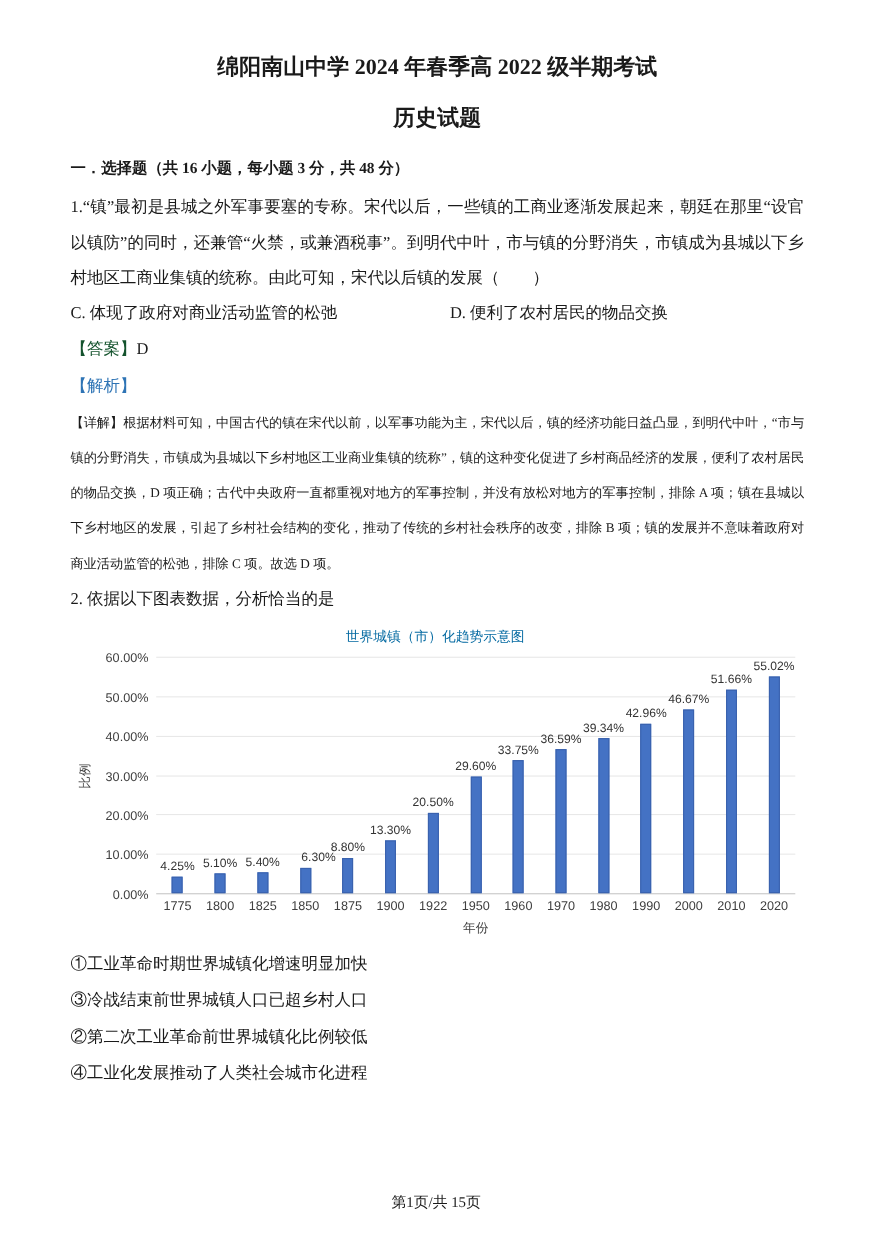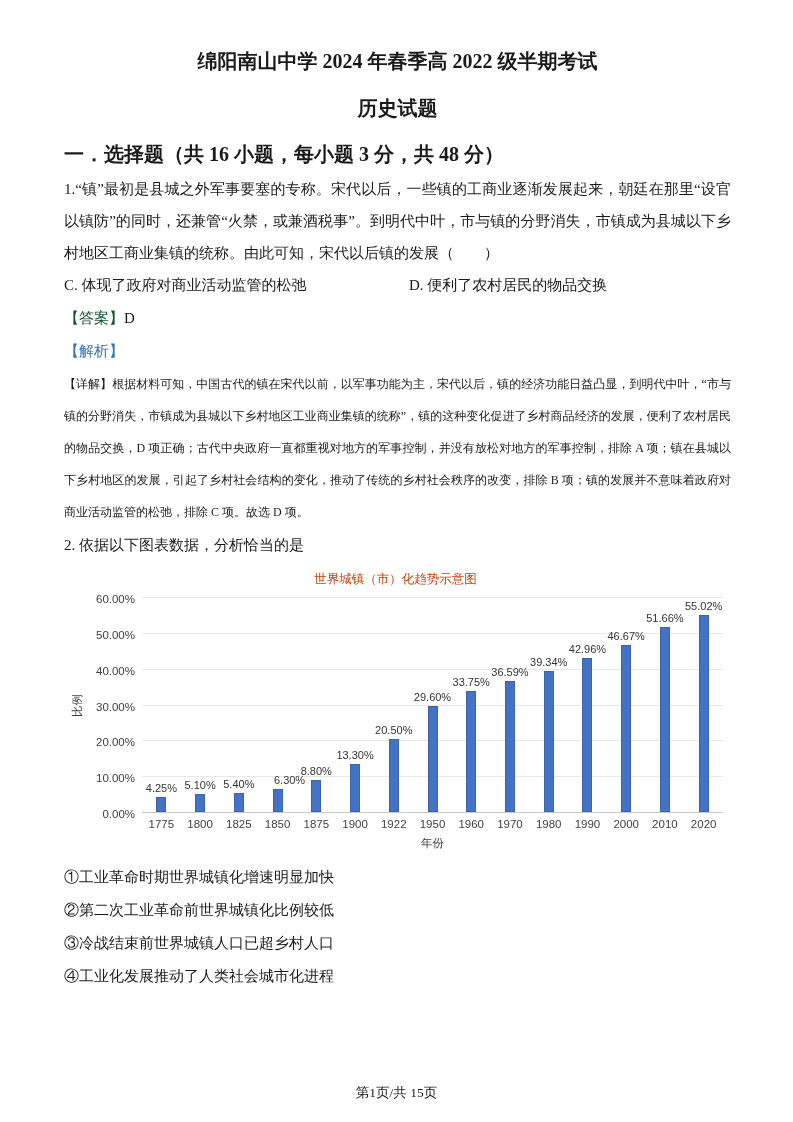--- a/index.html
+++ b/index.html
@@ -8,31 +8,31 @@
   .page {
     position: relative;
     width: 793px; height: 1122px;
     margin: 0 auto;
     background: #fff;
     padding: 46px 62px 0 64px;
     overflow: hidden;
   }
   h1.doc-title { font-size: 20px; font-weight: bold; text-align: center; line-height: 30px; }
   h2.doc-subtitle { font-size: 20px; font-weight: bold; text-align: center; line-height: 30px; margin: 17px 0 15px; }
-  .section-heading { font-size: 20px; font-weight: bold; line-height: 32px; margin-bottom: 3px; }
+  .section-heading { font-size: 14px; font-weight: bold; line-height: 32px; margin-bottom: 3px; }
   p.body-text { font-size: 15px; line-height: 32px; text-align: justify; }
   .options-grid { display: grid; grid-template-columns: 345px 1fr; font-size: 15px; line-height: 33px; }
   .answer-line, .analysis-line { font-size: 15px; line-height: 33px; }
   .accent { }
   .detail-para { font-size: 12px; line-height: 32px; text-align: justify; font-family: Liberation Serif, serif; }
   .q2-stem { margin-top: 1px; }
 
   
   .chart { width: 655px; margin: 10px 0 2px 4px; font-family: "Liberation Sans", "DejaVu Sans", sans-serif; color: #3c3c3c; }
-  .chart-title { text-align: center; font-size: 12.5px; color: #c2410c; margin-bottom: 10px; }
+  .chart-title { text-align: center; font-size: 12.5px; color: #0369a1; margin-bottom: 10px; }
   .chart-body { display: flex; align-items: flex-start; }
   .ylabel-box { width: 18px; height: 215px; display: flex; align-items: center; justify-content: center; }
   .ylabel-box span { transform: rotate(-90deg); font-size: 11.5px; white-space: nowrap; color: #404040; }
   .yticks { position: relative; width: 56px; height: 215px; }
   .ytick { position: absolute; right: 7px; font-size: 11.5px; color: #404040; white-space: nowrap; }
   .plot-col { flex: 1; }
   .plot { position: relative; height: 215px; }
   .gridline { position: absolute; left: 0; right: 0; height: 1px; background: #e8e8e8; }
   .gridline.axisline { background: #c8c8c8; }
   .bar { position: absolute; bottom: 1px; width: 10px; transform: translateX(-50%); border: 1px solid #3a62ae; }
@@ -143,20 +143,20 @@
             <div class="xtick">2010</div>
             <div class="xtick">2020</div>
           </div>
         <div class="xlabel">年份</div>
       </div>
     </div>
   </div>
 
   <div class="statements">
     <div class="statement">①工业革命时期世界城镇化增速明显加快</div>
+    <div class="statement">③冷战结束前世界城镇人口已超乡村人口</div>
     <div class="statement">②第二次工业革命前世界城镇化比例较低</div>
-    <div class="statement">③冷战结束前世界城镇人口已超乡村人口</div>
     <div class="statement">④工业化发展推动了人类社会城市化进程</div>
   </div>
 
   <div class="page-footer">第1页/共 15页</div>
 
 </div>
 
 </body></html>

